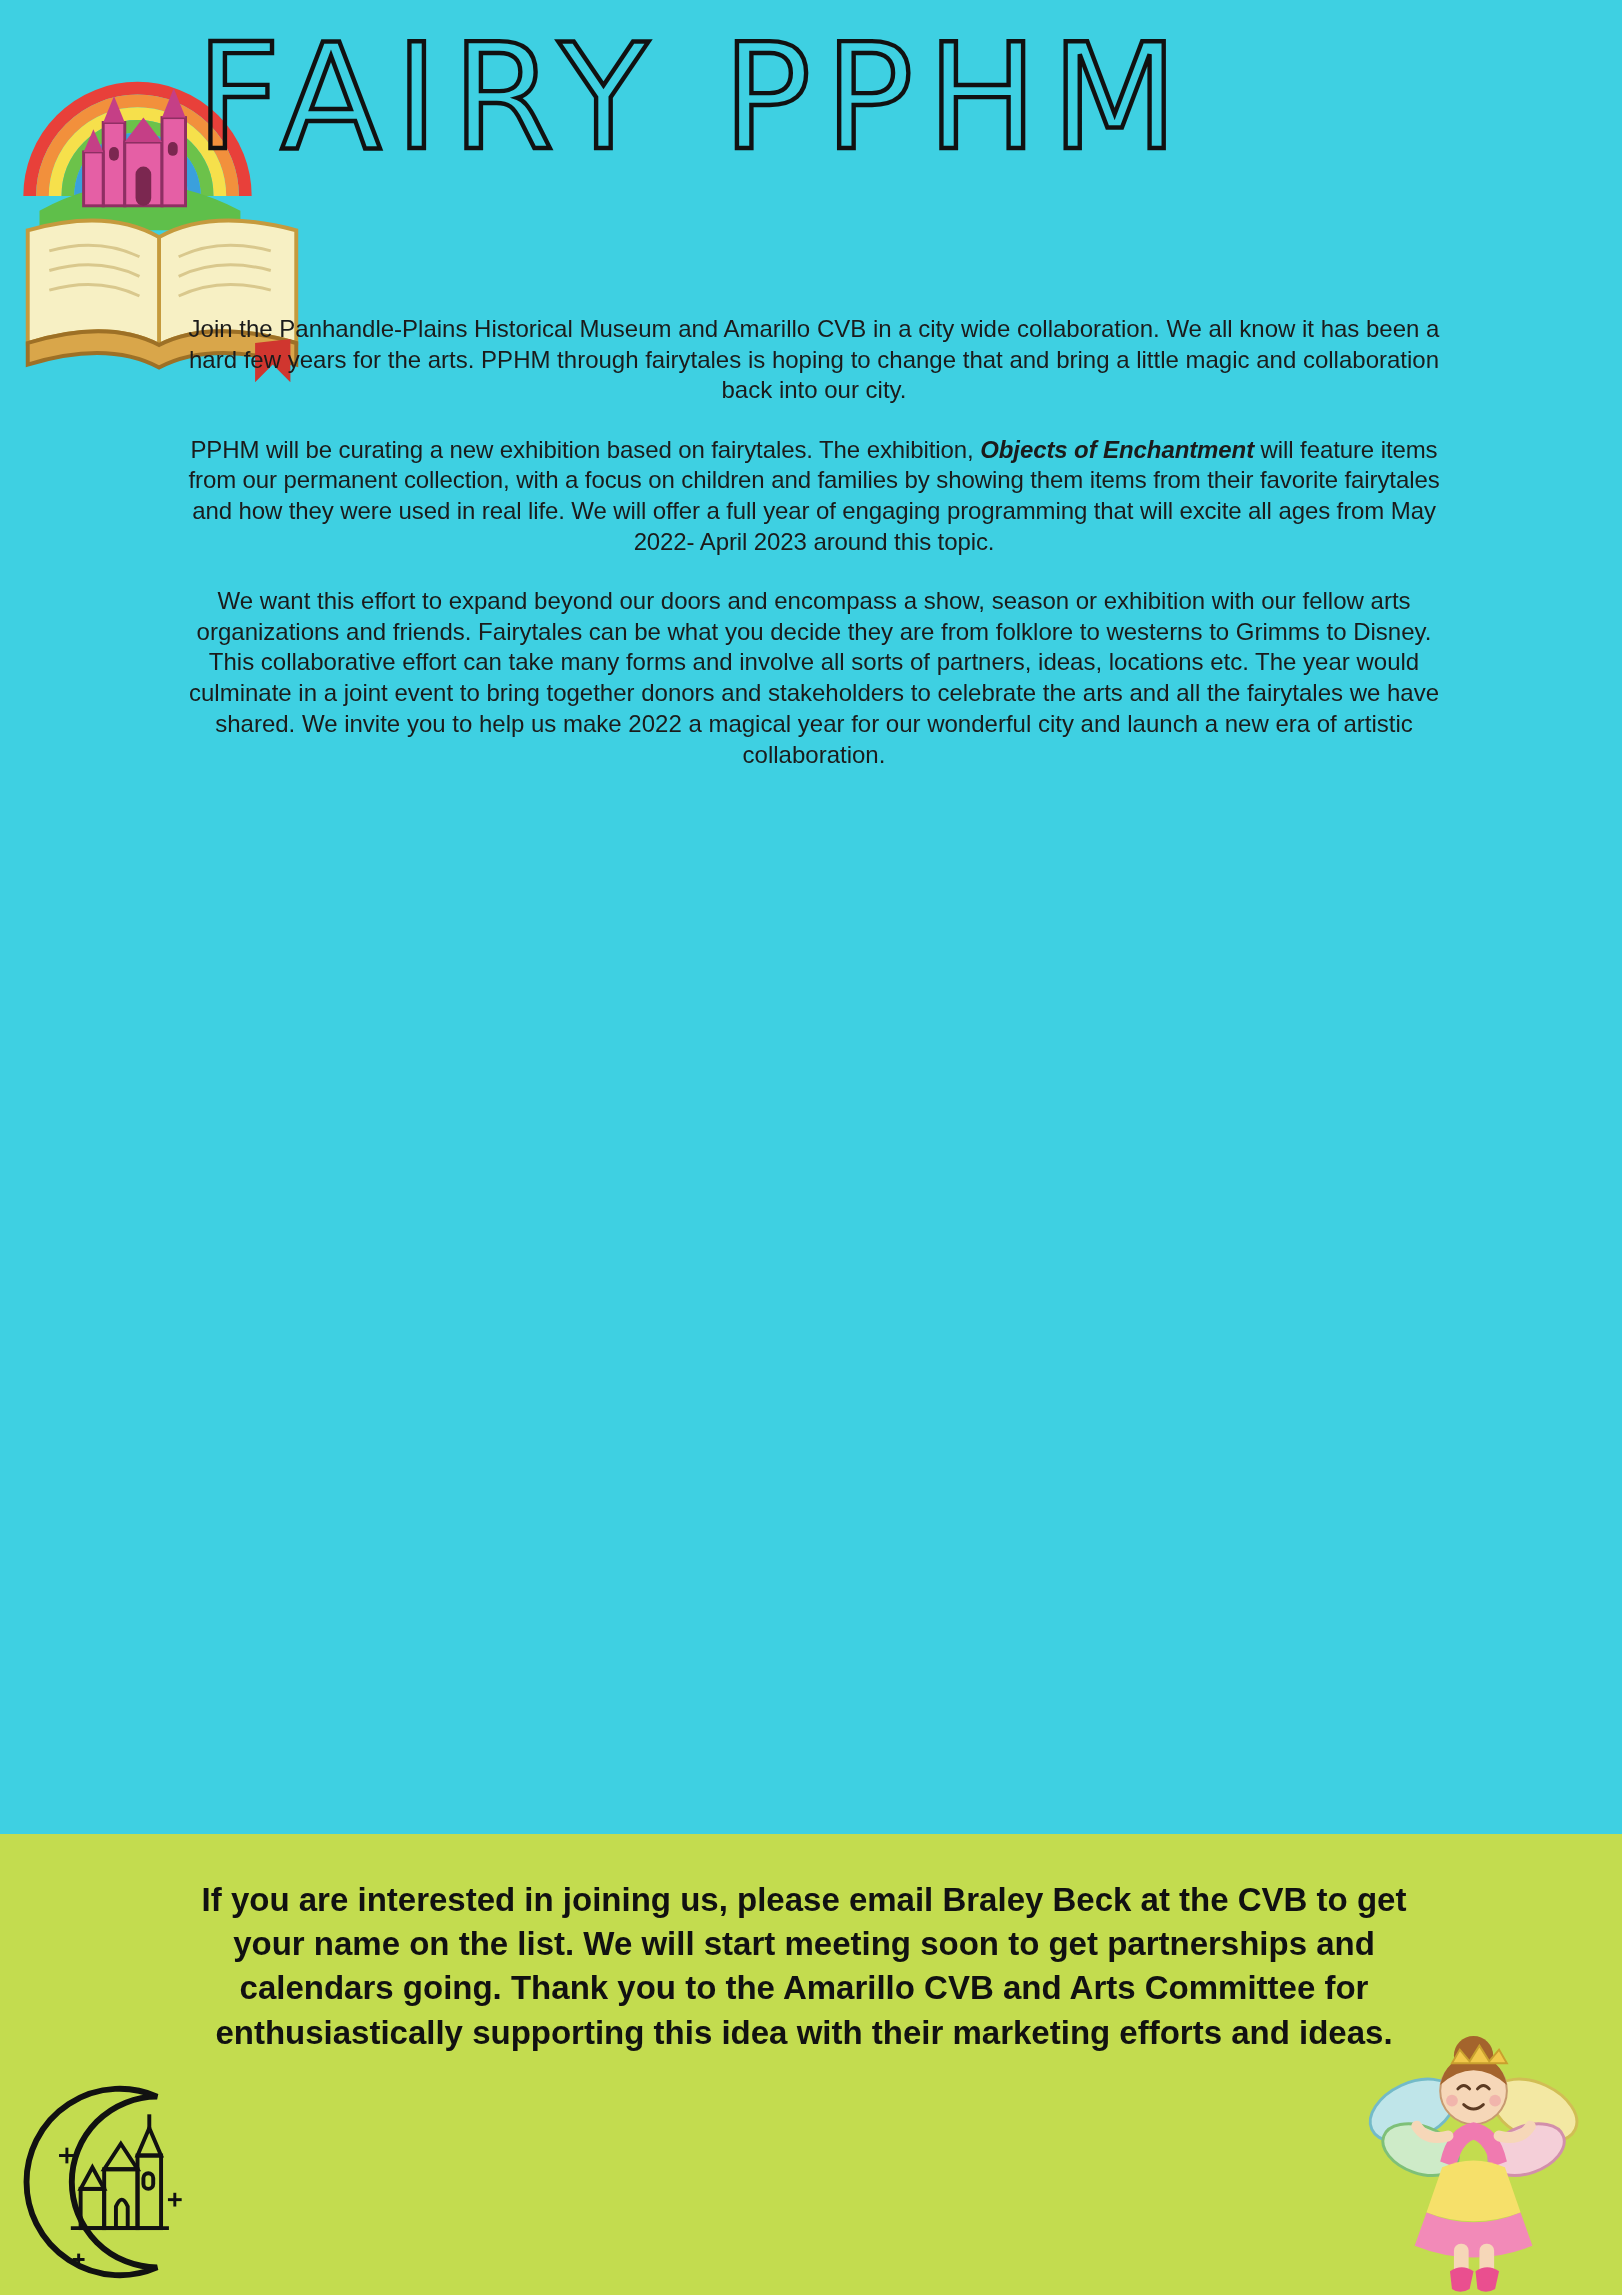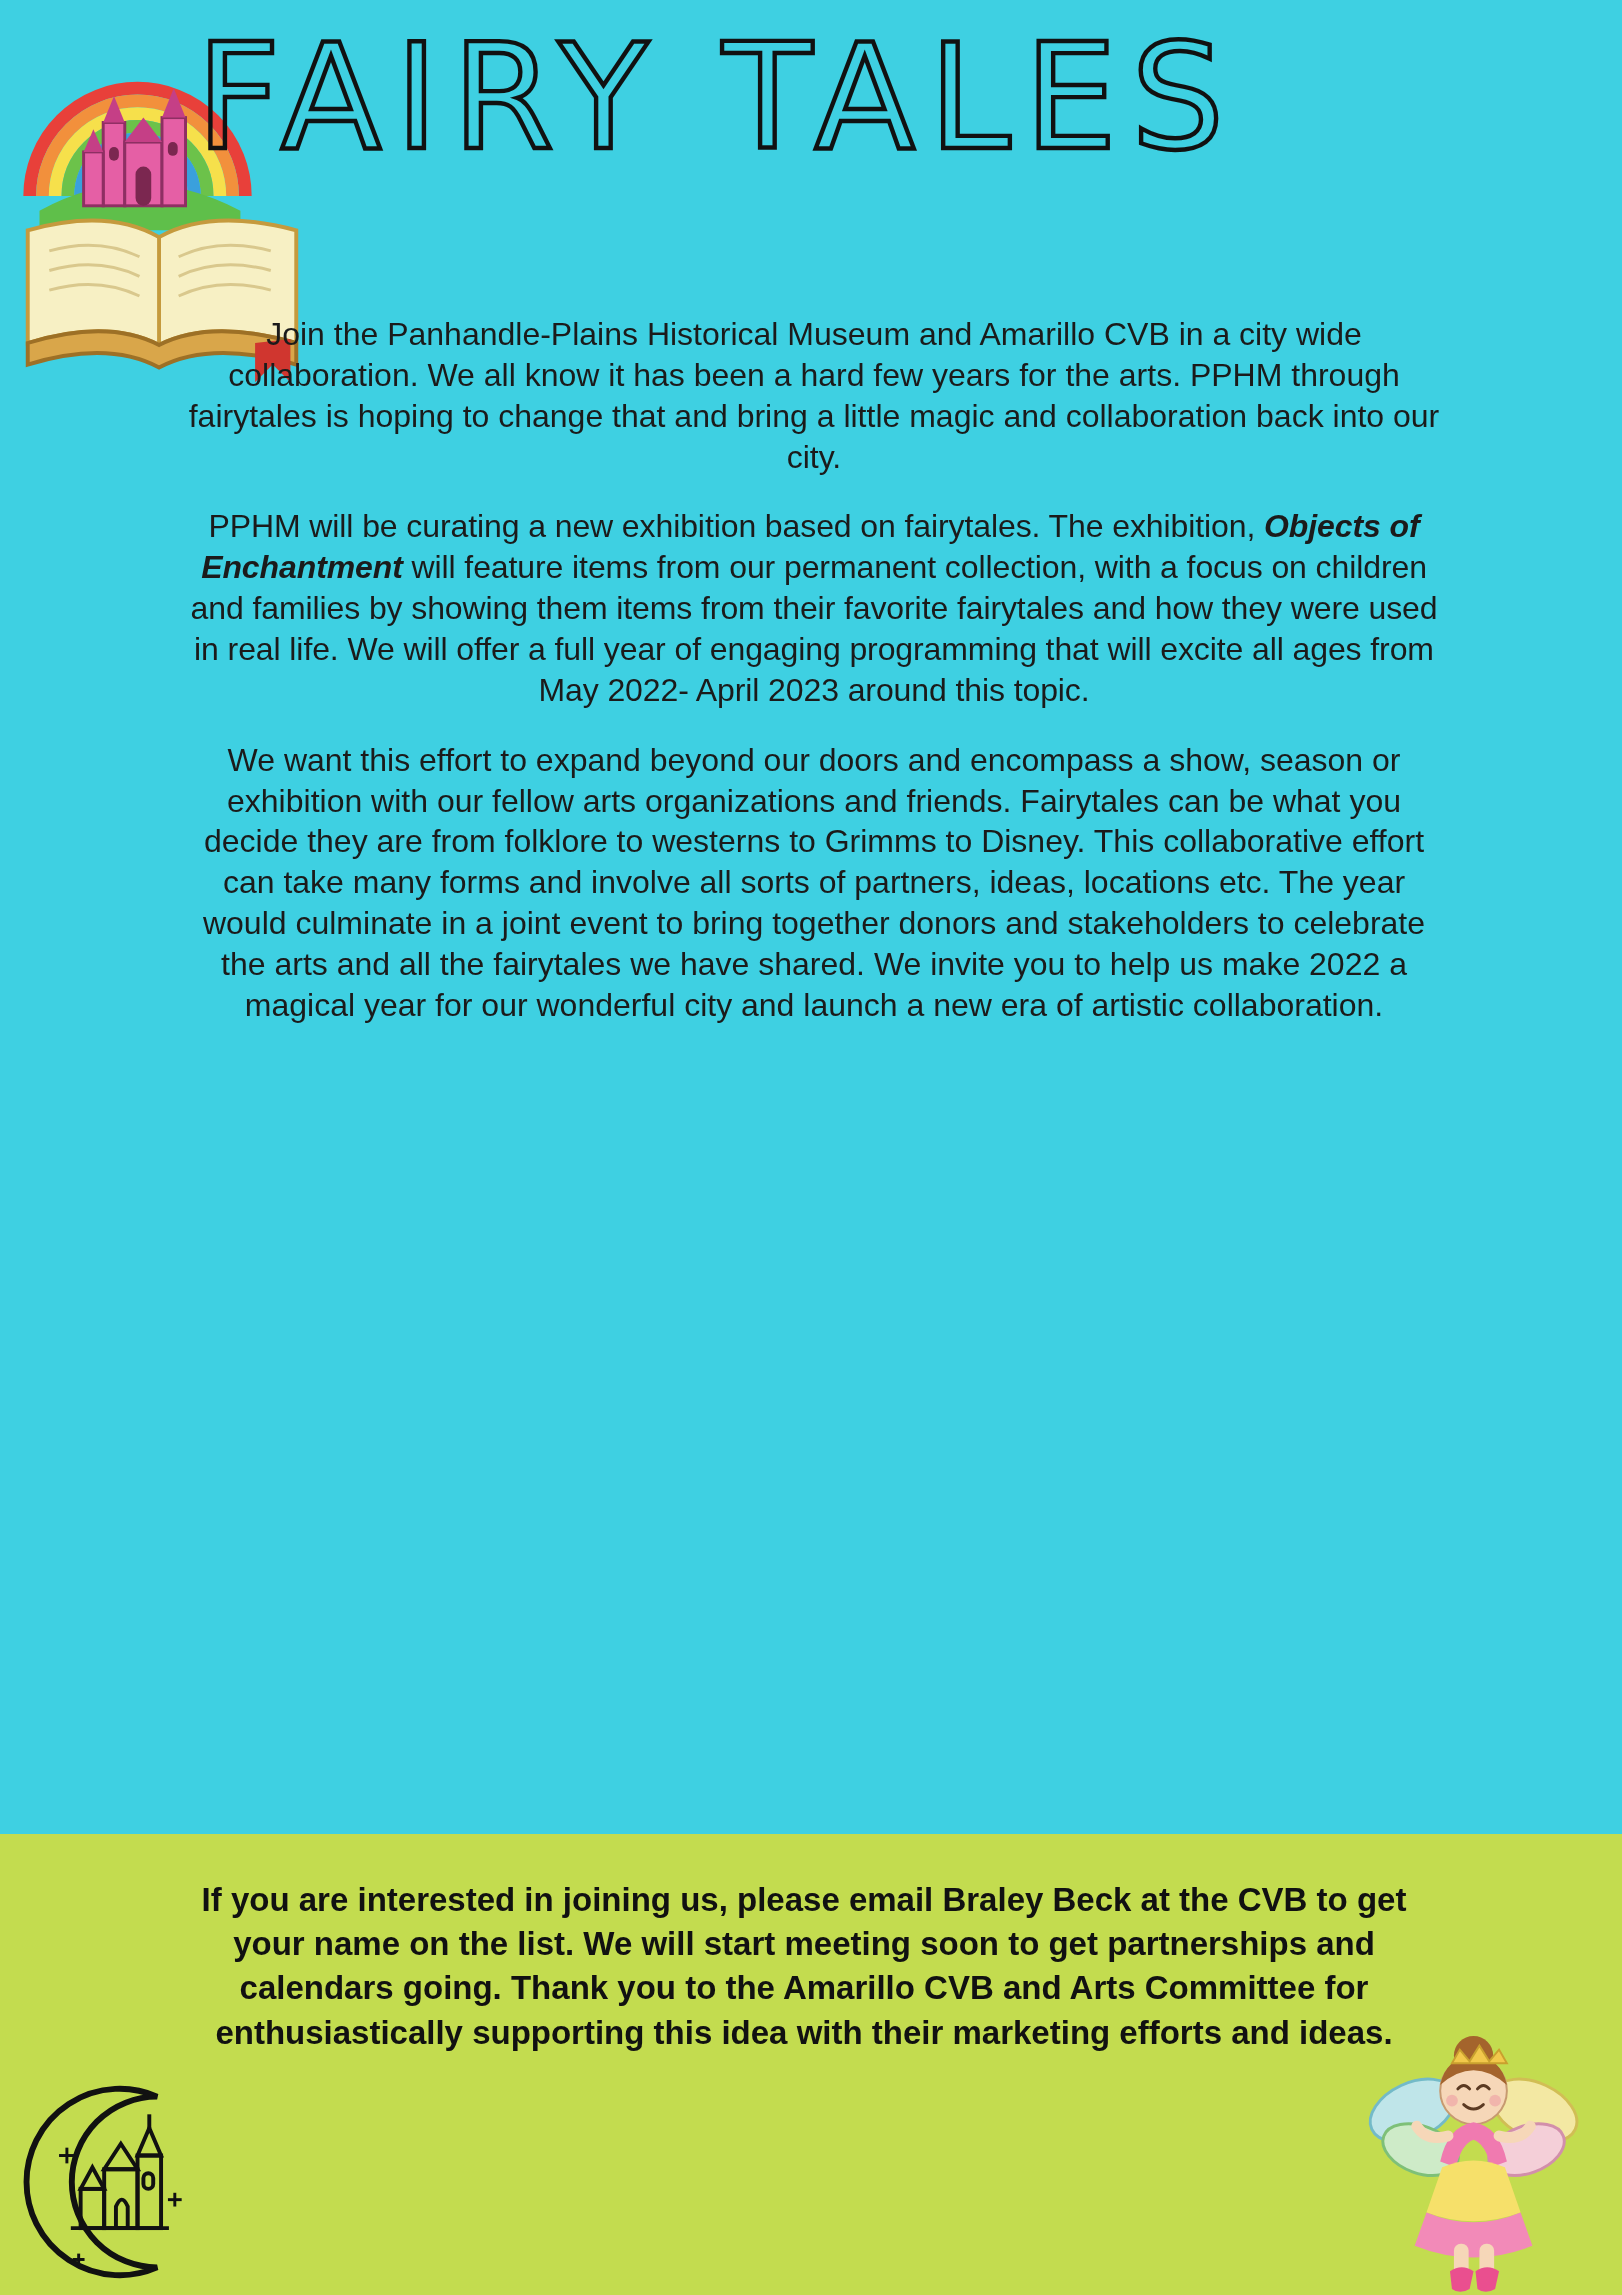--- a/index.html
+++ b/index.html
@@ -56,21 +56,21 @@
   }
 
   
   .body-copy {
     position: absolute;
     left: 186px;
     top: 314px;
     width: 1256px;
     text-align: center;
     color: #1b1b1b;
-    font-size: 32px;
+    font-size: 24px;
     line-height: 1.28;
     font-family: "Liberation Sans", sans-serif;
   }
   .body-copy p {
     margin: 0 0 28.5px 0;
   }
   .body-copy p:last-child {
     margin-bottom: 8px;
   }
   .para-2 {
@@ -167,21 +167,21 @@
           <path d="M40 226 Q90 212 132 232" stroke="#d9c88d" stroke-width="3" fill="none"></path>
           <path d="M40 246 Q90 232 132 252" stroke="#d9c88d" stroke-width="3" fill="none"></path>
           <path d="M172 212 Q214 192 266 206" stroke="#d9c88d" stroke-width="3" fill="none"></path>
           <path d="M172 232 Q214 212 266 226" stroke="#d9c88d" stroke-width="3" fill="none"></path>
           <path d="M172 252 Q214 232 266 246" stroke="#d9c88d" stroke-width="3" fill="none"></path>
           <path d="M250 300 L250 340 L268 322 L286 340 L286 296 Z" fill="#d0362f"></path>
         </g>
       </svg>
     </div>
 
-    <div class="poster-title">FAIRY TALES</div>
+    <div class="poster-title">FAIRY PPHM</div>
   </div>
 
   <div class="body-copy">
     <p class="para-1">Join the Panhandle-Plains Historical Museum and Amarillo CVB in a city wide collaboration. We all know it has been a hard few years for the arts. PPHM through fairytales is hoping to change that and bring a little magic and collaboration back into our city.</p>
     <p class="para-2"><span>PPHM will be curating a new exhibition based on fairytales. The exhibition, </span><span class="emph">Objects of Enchantment</span><span> will feature items from our permanent collection, with a focus on children and families by showing them items from their favorite fairytales and how they were used in real life. We will offer a full year of engaging programming that will excite all ages from May 2022- April 2023 around this topic.</span></p>
     <p class="para-3">We want this effort to expand beyond our doors and encompass a show, season or exhibition with our fellow arts organizations and friends. Fairytales can be what you decide they are from folklore to westerns to Grimms to Disney. This collaborative effort can take many forms and involve all sorts of partners, ideas, locations etc. The year would culminate in a joint event to bring together donors and stakeholders to celebrate the arts and all the fairytales we have shared. We invite you to help us make 2022 a magical year for our wonderful city and launch a new era of artistic collaboration.</p>
   </div>
 
   <div class="footer-band">
 

